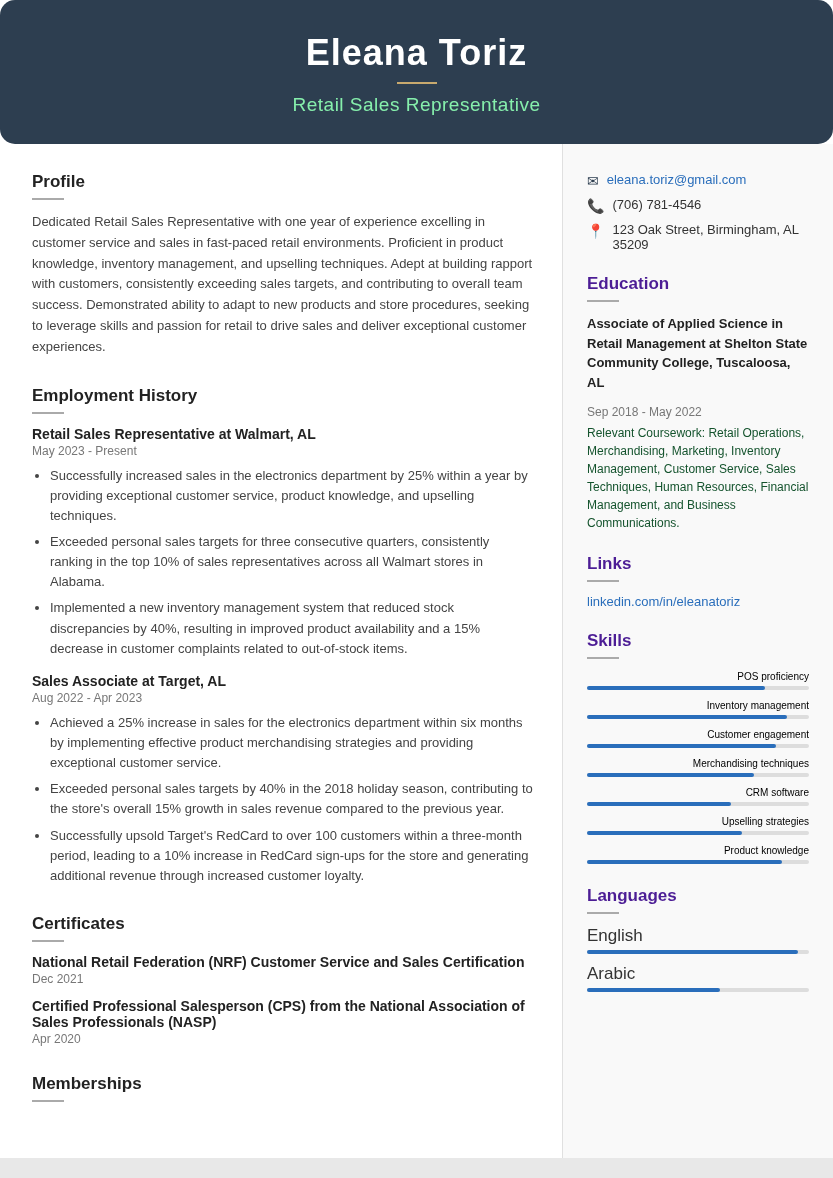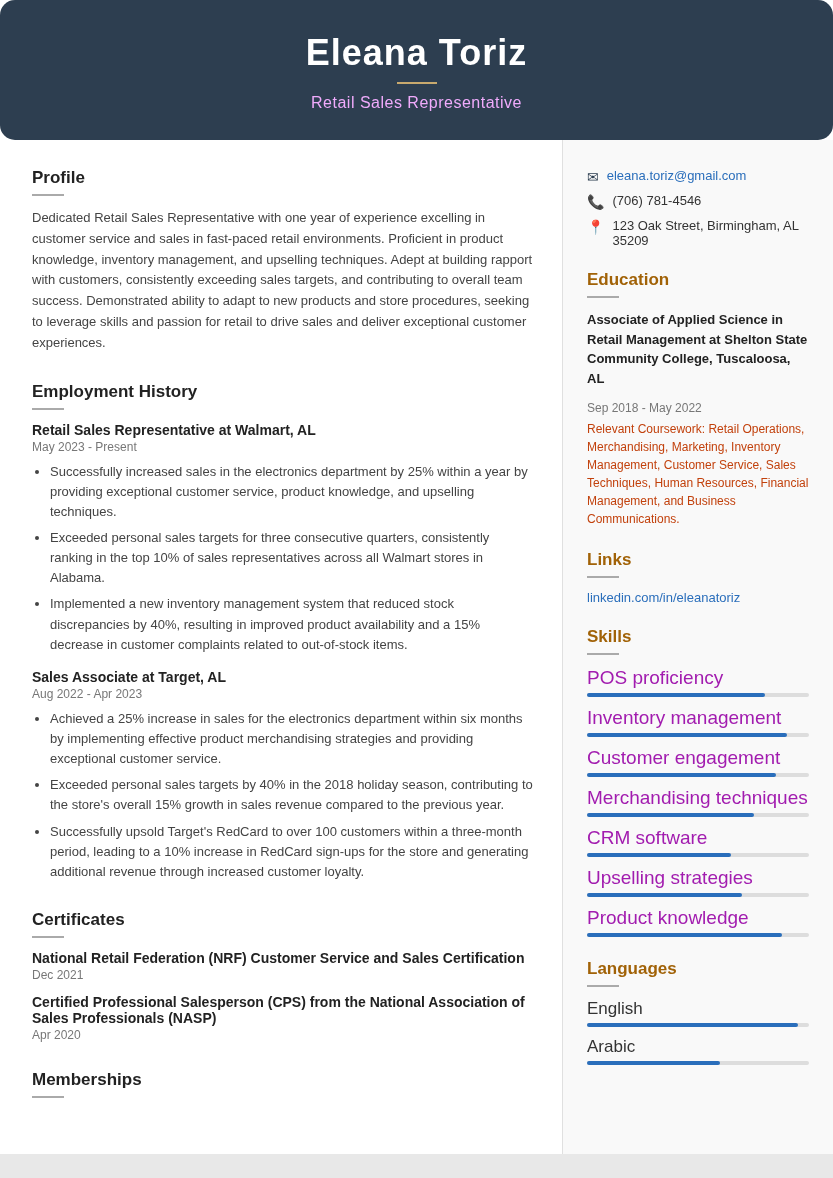--- a/index.html
+++ b/index.html
@@ -31,24 +31,24 @@
       letter-spacing: 1px;
       margin-bottom: 6px;
     }
     .header .divider-line {
       width: 40px;
       height: 2px;
       background: #c8a96e;
       margin: 8px auto 10px;
     }
     .header .subtitle {
-      font-size: 16px;
+      font-size: 19px;
       font-weight: 300;
       letter-spacing: 0.5px;
-      color: #f0abfc;
+      color: #86efac;
     }
 
     
     .body {
       display: flex;
       align-items: stretch;
     }
 
     
     .left-col {
@@ -125,21 +125,21 @@
     }
 
     
     
     .right-section {
       margin-bottom: 22px;
     }
     .right-section-title {
       font-size: 17px;
       font-weight: 700;
-      color: #a16207;
+      color: #4c1d95;
       margin-bottom: 6px;
     }
     .right-divider {
       width: 32px;
       height: 2px;
       background: #aaa;
       margin-bottom: 12px;
     }
 
     
@@ -170,39 +170,40 @@
       line-height: 1.5;
       margin-bottom: 13px;
     }
     .edu-date {
       font-size: 12px;
       color: #777;
       margin-bottom: 5px;
     }
     .edu-coursework {
       font-size: 12px;
-      color: #c2410c;
+      color: #14532d;
       line-height: 1.5;
     }
 
     
     .link-item {
       color: #2a6ebb;
       text-decoration: none;
       font-size: 13px;
     }
 
     
     .skill-item {
       margin-bottom: 10px;
     }
     .skill-name {
-      font-size: 19px;
-      color: #a21caf;
+      font-size: 10px;
+      color: #000000;
       margin-bottom: 4px;
+      text-align: right;
     }
     .skill-bar-bg {
       width: 100%;
       height: 4px;
       background: #ddd;
       border-radius: 2px;
     }
     .skill-bar-fill {
       height: 4px;
       background: #2a6ebb;

